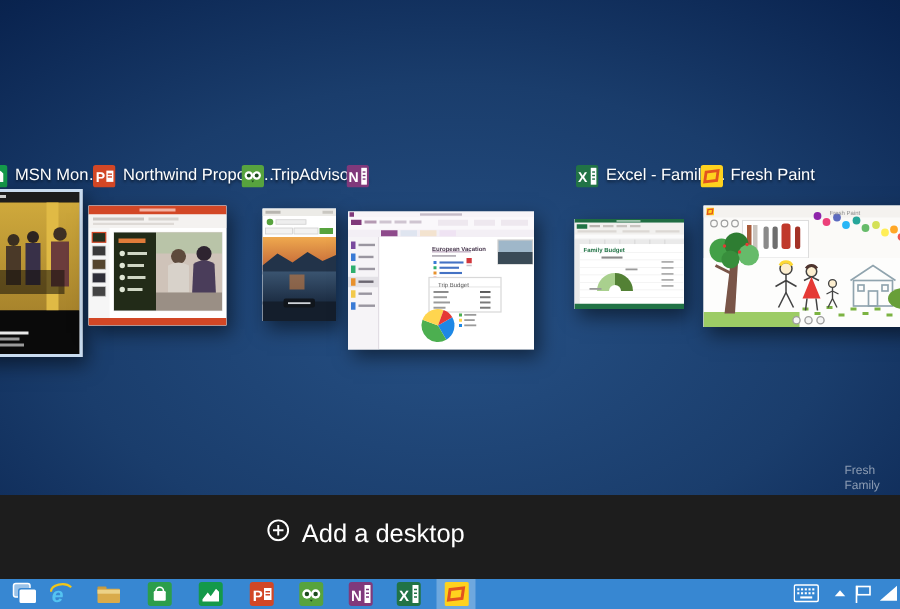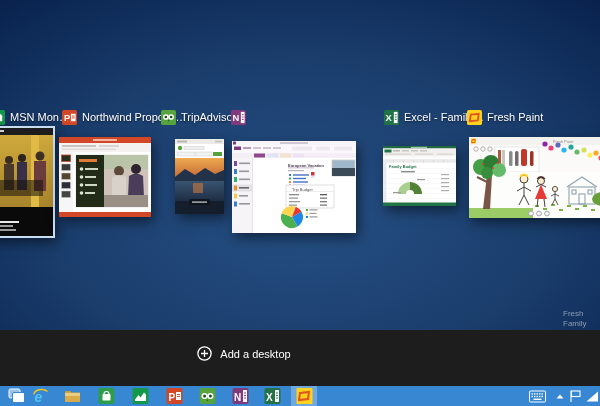--- a/index.html
+++ b/index.html
@@ -12,21 +12,21 @@
   .appico{width:15px;height:15px;flex:0 0 auto;display:block;}
   
   .thumb{position:absolute;box-shadow:3px 5px 12px rgba(0,0,0,.5);background:#fff;}
   .thumb svg{display:block;}
   .thumb.sel{border:2px solid #c9dcf0;}
   .microtext{position:absolute;font-size:4px;line-height:5px;white-space:nowrap;}
   
   #watermark{position:absolute;left:563px;top:309px;color:#8c9cb3;font-size:8px;line-height:10px;}
   
   #bottom-bar{position:absolute;left:0;top:330px;width:600px;height:56px;background:#1d1d1d;}
-  #add-desktop{position:absolute;left:0;top:346px;width:488px;display:flex;justify-content:center;align-items:center;gap:8px;color:#fff;font-size:11px;cursor:pointer;}
+  #add-desktop{position:absolute;left:0;top:346px;width:488px;display:flex;justify-content:center;gap:8px;color:#fff;font-size:17px;cursor:pointer;}
   
   #taskbar{position:absolute;left:0;top:386px;width:600px;height:20px;background:#3787d2;}
   .tb-ico{position:absolute;top:388px;width:17px;height:16px;}
   .tb-hl{position:absolute;top:386px;width:26px;height:20px;background:rgba(255,255,255,.28);}
   .tray{position:absolute;top:389px;}
 </style>
 </head>
 <body>
 
 <div id="screen">

